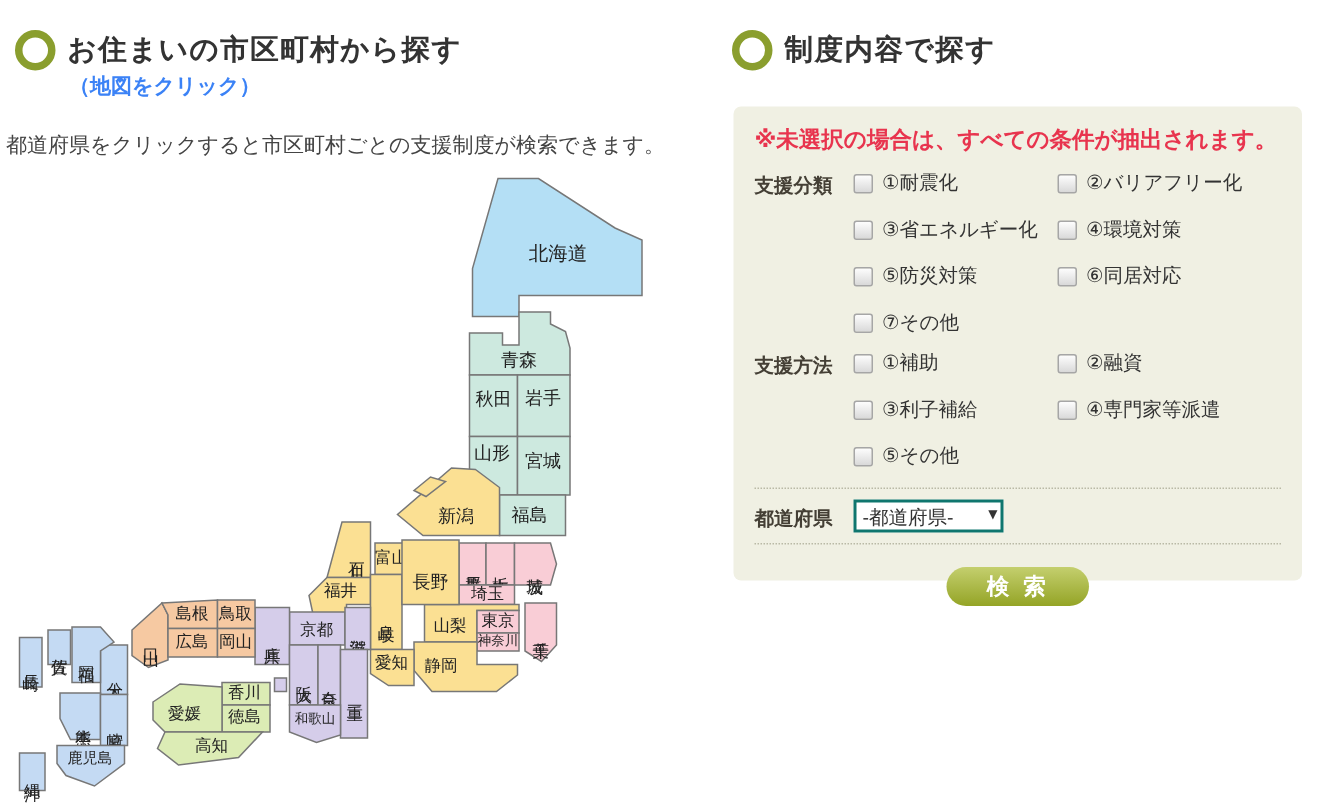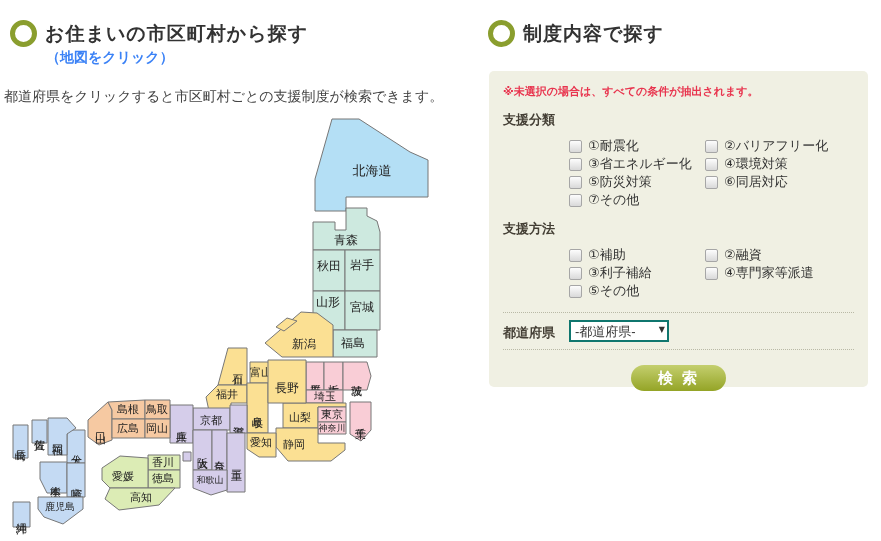--- a/index.html
+++ b/index.html
@@ -1,38 +1,38 @@
 <!DOCTYPE html>
 <html><head>
 <meta charset="utf-8">
 <style>
   html,body{margin:0;padding:0;}
   body{
     width:881px;height:541px;position:relative;background:#fff;overflow:hidden;
     font-family:"DejaVu Sans","Liberation Sans",sans-serif;color:#333;
   }
-  .header{position:absolute;display:flex;align-items:flex-end;}
+  .header{position:absolute;display:flex;align-items:flex-start;}
   .ring{width:17px;height:17px;border:5px solid #8a9e2e;border-radius:50%;margin-right:8px;background:#fff;}
   .sec-title{font-size:19px;font-weight:bold;color:#333;margin:0;letter-spacing:1px;}
   .hdr-left{left:10px;top:20px;}
   .hdr-right{left:488px;top:20px;}
   .map-click{position:absolute;left:46px;top:49px;color:#3b82f6;font-weight:bold;font-size:14px;text-align:right;}
   .desc{position:absolute;left:4px;top:88px;font-size:14px;color:#444;margin:0;}
   .japan-map{position:absolute;left:0;top:100px;width:460px;height:441px;}
   .japan-map polygon{stroke:#777;stroke-width:1;}
   .japan-map text{fill:#222;font-family:"DejaVu Sans","Liberation Sans",sans-serif;}
 
   .panel{
     position:absolute;left:489px;top:71px;width:379px;height:316px;background:#f0f0e3;
     border-radius:5px;box-sizing:border-box;padding:11px 14px 0 14px;
   }
-  .note{color:#e8344e;font-weight:bold;font-size:11px;margin:2px 0 10px 0;}
+  .note{color:#e8344e;font-weight:bold;font-size:15px;margin:2px 0 10px 0;}
   .form-row{display:flex;margin-bottom:9px;}
   .form-label{width:66px;font-weight:bold;font-size:13px;color:#443f35;flex-shrink:0;padding-top:2px;font-family:Liberation Serif, serif;}
-  .opts{display:grid;grid-template-columns:136px auto;row-gap:0;align-content:start;flex:1;margin-top:28px;}
+  .opts{display:grid;grid-template-columns:136px auto;row-gap:13px;align-content:start;flex:1;}
   .opt{display:flex;align-items:center;font-size:13px;color:#333;cursor:pointer;}
   .opt input{appearance:none;-webkit-appearance:none;width:13px;height:13px;margin:0 6px 0 0;
     border:1px solid #a6a6a6;border-radius:2px;background:linear-gradient(#fdfdfd,#d9d9d9);flex-shrink:0;}
   .pref-row{display:flex;align-items:flex-end;border-top:1px dotted #b9b9a6;border-bottom:1px dotted #b9b9a6;
     padding:7px 0;margin-top:12px;}
   .select-wrap{position:relative;display:inline-block;}
   .select-wrap select{appearance:none;-webkit-appearance:none;border:2px solid #0f766e;background:#fff;
     font-size:13px;color:#333;height:22px;width:100px;padding:0 16px 0 4px;border-radius:0;}
   .sel-arrow{position:absolute;right:4px;top:6px;font-size:8px;color:#333;pointer-events:none;line-height:1;}
   .btn-row{text-align:center;margin-top:15px;}

